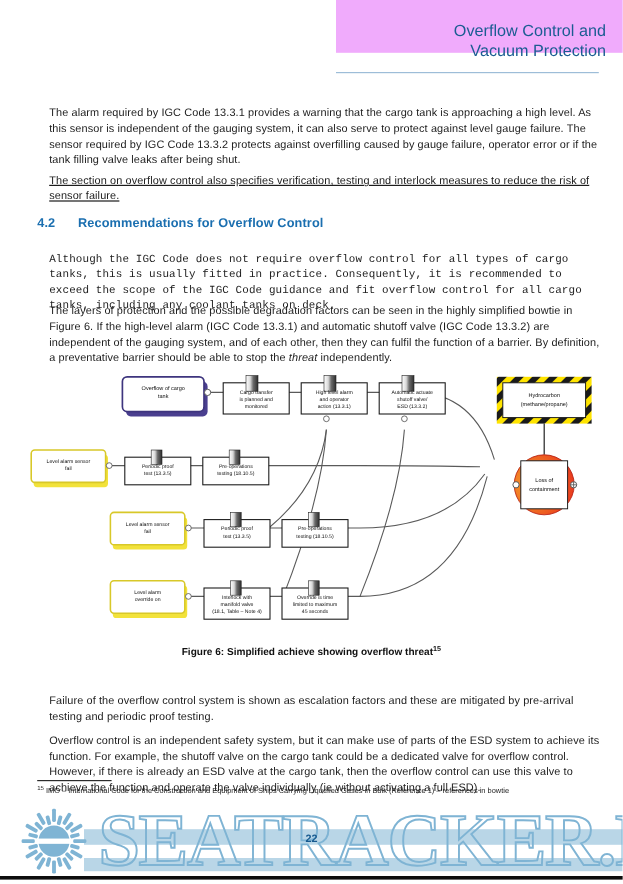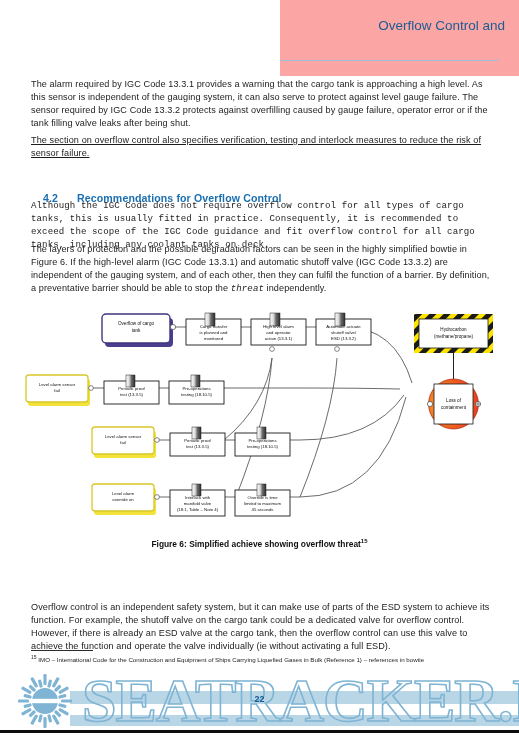--- a/index.html
+++ b/index.html
@@ -5,56 +5,56 @@
   html,body{margin:0;padding:0;}
   body{
     width:519px;height:737px;
     background:#ffffff;
     font-family:"Liberation Sans", sans-serif;
     overflow:hidden;
     position:relative;
   }
   
   .header-band{
-    position:absolute;left:280px;top:0;width:239px;height:76px;
-    background:#fca5a5;
+    position:absolute;left:280px;top:0;width:239px;height:44px;
+    background:#f0abfc;
   }
   .header-band .hdr-line{
     text-align:right;
     color:#1b5c92;
     font-size:13.5px;
     line-height:17px;
     padding-right:14px;
   }
   .header-band .hdr-line.first{padding-top:17px;}
   .header-rule{
     position:absolute;left:280px;top:60px;width:219px;height:1px;background:#9dbdd8;
   }
   
   .page{
     position:absolute;left:0;top:0;width:519px;height:737px;
   }
   p.body{
     position:absolute;
     left:31px;width:464px;
-    margin:0;
+    margin:10px;
     font-size:9.1px;
     line-height:13.1px;
     color:#1c1c1c;
     letter-spacing:0.01em;
   }
   h2.section{
-    position:absolute;left:31px;width:464px;margin:12px;
+    position:absolute;left:31px;width:464px;margin:0;
     color:#1b6fb0;
     font-size:10.6px;
     font-weight:bold;
     letter-spacing:0.01em;
   }
   h2.section .num{display:inline-block;width:34px;}
-  .italic{font-style:italic;font-family:Liberation Mono, monospace;}
+  .italic{font-style:italic;}
   
   .caption{
     position:absolute;left:0;top:538px;width:519px;
     text-align:center;
     font-size:8.4px;font-weight:bold;color:#111;
   }
   .caption sup{font-size:6px;}
   
   .footnote-rule{
     position:absolute;left:31px;top:650px;width:62px;height:1px;background:#2b2b2b;
@@ -80,20 +80,21 @@
     position:absolute;left:0;top:730px;width:519px;height:3px;background:#0d0d0d;
   }
 </style>
 </head>
 <body>
 
 <div class="page">
 
   <div class="header-band">
     <div class="hdr-line first">Overflow Control and</div>
+    <div class="hdr-line">Vacuum Protection</div>
   </div>
   <div class="header-rule"></div>
 
   <p class="body" style="top:78px;">The alarm required by IGC Code 13.3.1 provides a warning that the cargo tank is approaching a high level. As this sensor is independent of the gauging system, it can also serve to protect against level gauge failure. The sensor required by IGC Code 13.3.2 protects against overfilling caused by gauge failure, operator error or if the tank filling valve leaks after being shut.</p>
   <p class="body" style="top:134px;text-decoration:underline;">The section on overflow control also specifies verification, testing and interlock measures to reduce the risk of sensor failure.</p>
 
   <h2 class="section" style="top:180px;">
     <span class="num">4.2</span><span>Recommendations for Overflow Control</span>
   </h2>
 
@@ -250,20 +251,21 @@
         <line x1="475.6" y1="99" x2="480.4" y2="99" stroke="#555" stroke-width="0.7"></line>
         <line x1="478" y1="96.6" x2="478" y2="101.4" stroke="#555" stroke-width="0.7"></line>
       </g>
     </svg>
   </div>
 
   <div class="caption">
     <span>Figure 6: Simplified achieve showing overflow threat</span><sup>15</sup>
   </div>
 
+  <p class="body" style="top:568px;">Failure of the overflow control system is shown as escalation factors and these are mitigated by pre-arrival testing and periodic proof testing.</p>
   <p class="body" style="top:601px;">Overflow control is an independent safety system, but it can make use of parts of the ESD system to achieve its function. For example, the shutoff valve on the cargo tank could be a dedicated valve for overflow control. However, if there is already an ESD valve at the cargo tank, then the overflow control can use this valve to achieve the function and operate the valve individually (ie without activating a full ESD).</p>
 
   <div class="footnote-rule"></div>
   <div class="footnote">
     <sup>15</sup><span> IMO – International Code for the Construction and Equipment of Ships Carrying Liquefied Gases in Bulk (Reference 1) – references in bowtie</span>
   </div>
 
   <div class="watermark">
     <svg width="519" height="74" viewBox="0 0 519 74" xmlns="http://www.w3.org/2000/svg">
       <defs>

